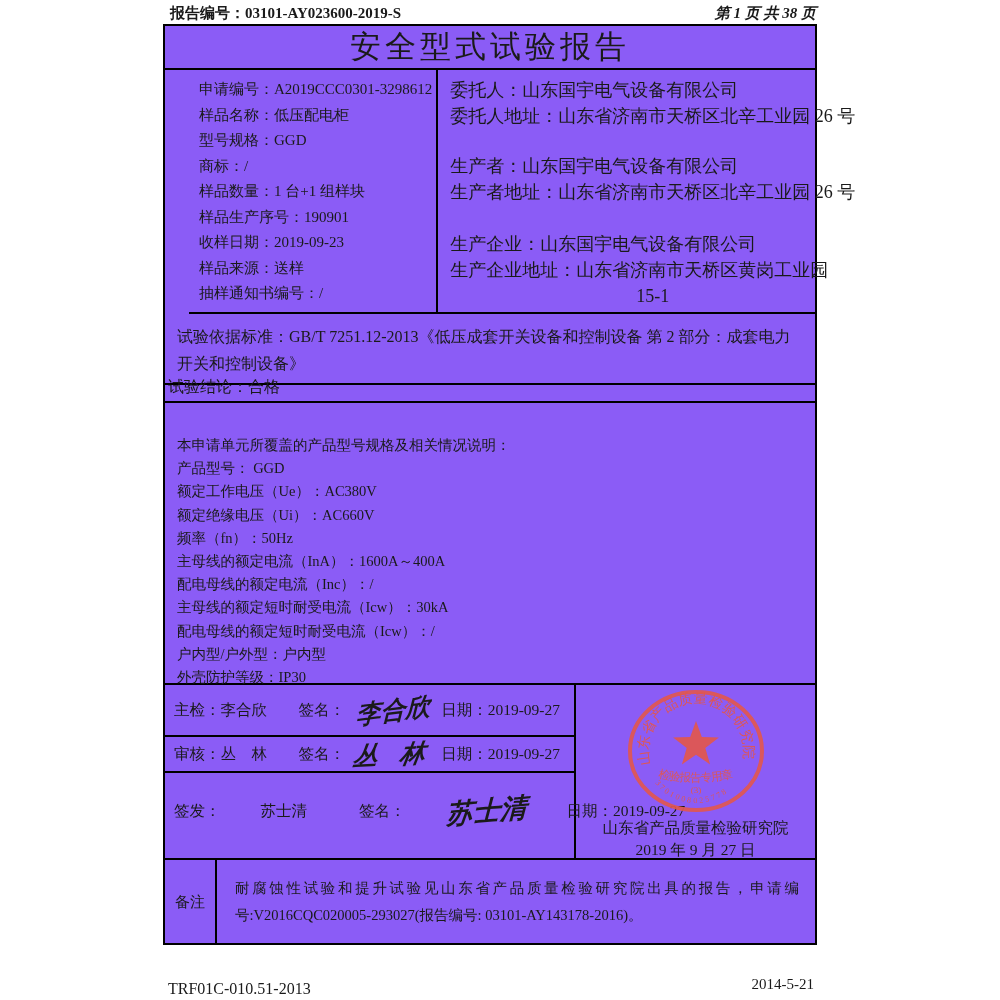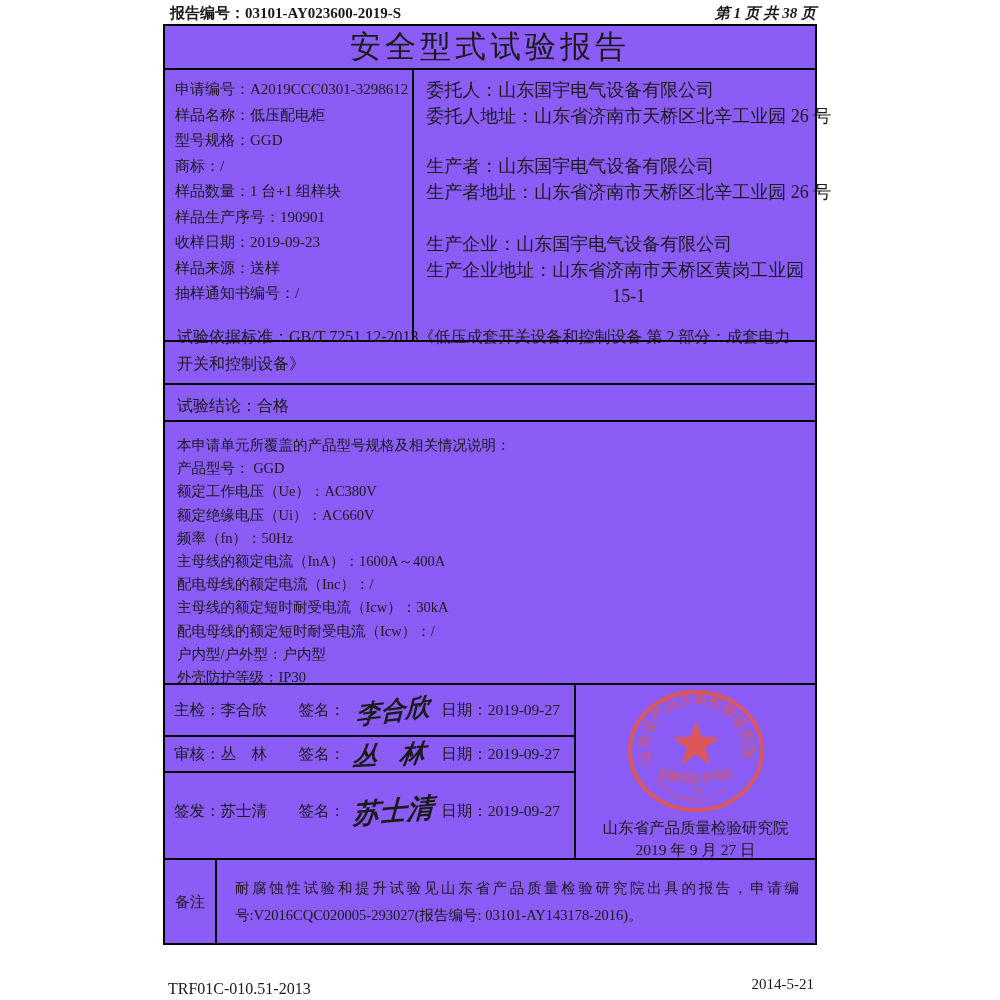--- a/index.html
+++ b/index.html
@@ -12,37 +12,37 @@
   .hdr-left{left:170px;}
   .hdr-right{right:184px;font-style:italic;}
 
   .doc-table{
     position:absolute;left:163px;top:24px;width:654px;height:921px;
     border:2px solid #000;box-sizing:border-box;background:#8b5cf6;
   }
   .row{position:absolute;left:0;right:0;border-bottom:2px solid #000;box-sizing:border-box;}
   .row-title{top:0;height:44px;display:flex;align-items:center;justify-content:center;
     font-size:31px;letter-spacing:4px;font-weight:500;}
-  .row-info{top:44px;height:272px;display:flex;}
+  .row-info{top:44px;height:244px;display:flex;margin-left:24px;}
   .info-left{width:288px;border-right:2px solid #000;box-sizing:border-box;
     padding:7px 4px 0 10px;font-size:15px;line-height:25.5px;white-space:nowrap;}
   .info-right{flex:1;padding:7px 4px 0 12px;font-size:18px;line-height:26px;white-space:nowrap;}
   .grp2{margin-top:24px;}
   .grp3{margin-top:26px;}
   .addr2{text-align:center;white-space:normal;}
   .row-standard{top:288px;height:71px;padding:9px 12px 0 12px;font-size:16px;line-height:27px;}
-  .row-conclusion{top:360px;height:36px;padding:10px 12px 0 12px;font-size:16px;}
+  .row-conclusion{top:341px;height:36px;padding:10px 12px 0 3px;font-size:16px;}
   .row-product{top:401px;height:258px;padding:7px 12px 0 12px;font-size:14.5px;line-height:23.2px;white-space:nowrap;}
   .row-sign{top:659px;height:175px;display:flex;}
   .sign-left{width:411px;border-right:2px solid #000;box-sizing:border-box;}
   .sig-row{display:flex;align-items:center;border-bottom:2px solid #000;box-sizing:border-box;
     padding:0 0 0 9px;font-size:15.5px;white-space:nowrap;}
   .sig-row-0{height:52px;}
   .sig-row-1{height:36px;}
-  .sig-row-2{height:77px;border-bottom:none;}
+  .sig-row-2{height:77px;border-bottom:none;gap:40px;}
   .sig-name{display:inline-block;width:74px;margin-right:12px;}
   .sig-script{display:inline-block;width:108px;font-size:25px;font-style:italic;font-weight:bold;
     transform:rotate(-7deg) skewX(-8deg);text-align:center;line-height:1;}
   .sig-script-1{transform:rotate(-3deg) skewX(-12deg);letter-spacing:8px;}
   .sig-script-2{transform:rotate(-5deg) skewX(-6deg);font-size:27px;}
   .sig-date-wrap{margin-left:auto;margin-right:14px;}
   .sign-right{flex:1;position:relative;text-align:center;}
   .stamp-svg{position:absolute;top:2px;left:50%;margin-left:-70px;}
   .stamp-org{position:absolute;top:133px;left:0;right:0;font-size:15.5px;white-space:nowrap;}
   .stamp-date{position:absolute;top:155px;left:0;right:0;font-size:15.5px;white-space:nowrap;}

